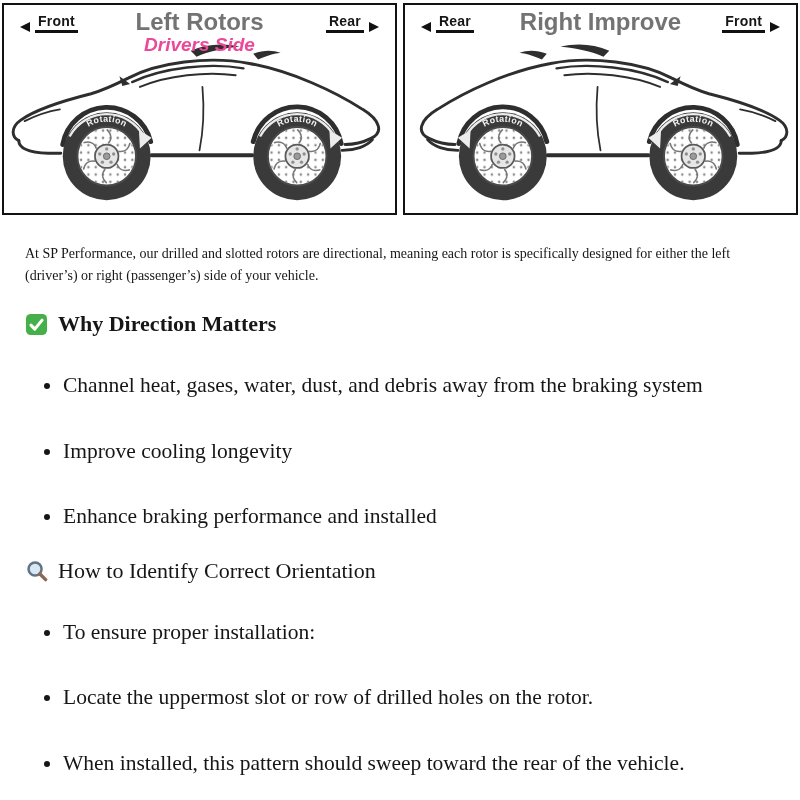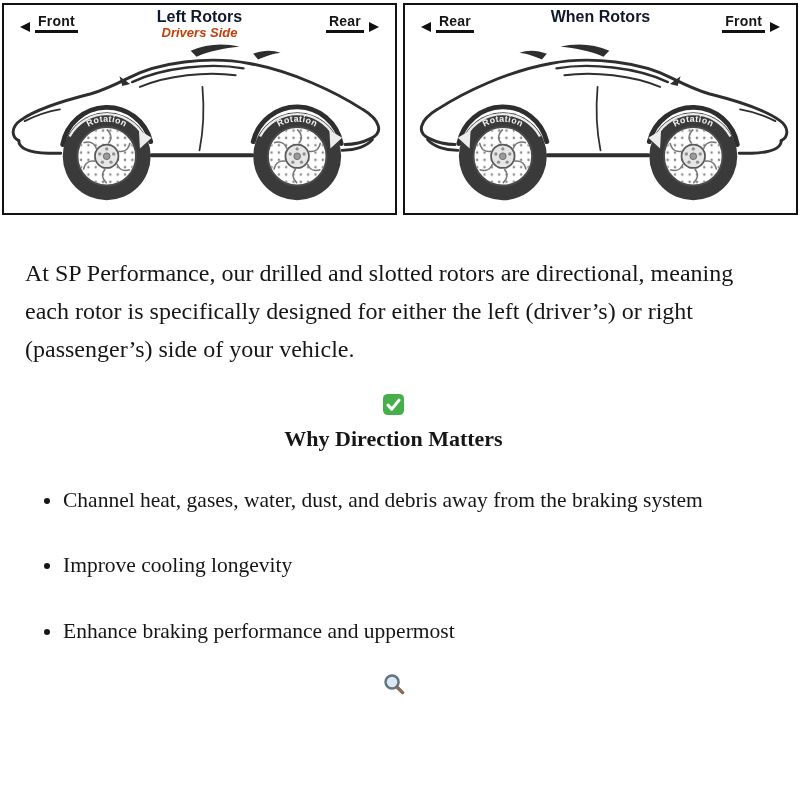--- a/index.html
+++ b/index.html
@@ -25,22 +25,22 @@
     overflow: hidden;
     position: relative;
   }
   .panel-header {
     position: relative;
     padding-top: 4px;
     text-align: center;
     font-family: "Liberation Sans", sans-serif;
     height: 38px;
   }
-  .panel-title { font-size: 16px; font-weight: bold; line-height: 1.05; color: #0f172a; }
-  .panel-subtitle { font-size: 13px; font-weight: bold; font-style: italic; line-height: 1.15; color: #c2410c; }
+  .panel-title { font-size: 24px; font-weight: bold; line-height: 1.05; color: #737373; }
+  .panel-subtitle { font-size: 19px; font-weight: bold; font-style: italic; line-height: 1.15; color: #ec4899; }
   .dir {
     position: absolute;
     top: 8px;
     display: flex;
     align-items: center;
     gap: 5px;
     font-family: "Liberation Sans", sans-serif;
   }
   .dir-left { left: 16px; }
   .dir-right { right: 16px; }
@@ -51,28 +51,27 @@
     padding: 0 3px 1px 3px;
     letter-spacing: 0.2px;
   }
   .tri { width: 0; height: 0; border-top: 5px solid transparent; border-bottom: 5px solid transparent; display: inline-block; margin-bottom: -8px; }
   .tri-left  { border-right: 10px solid #111; }
   .tri-right { border-left: 10px solid #111; }
   .car-svg { width: 100%; height: 168px; display: block; margin-top: -2px; }
 
   
   .article { padding: 20px 38px 6px 25px; }
-  .article p { font-size: 24px; line-height: 1.58; margin: 16px 0 16px 0; }
+  .article p { font-size: 14px; line-height: 1.58; margin: 4px 0 16px 0; }
   .article h2 {
     display: flex;
     align-items: center;
     gap: 10px;
     font-size: 22px;
     margin: 24px 0 18px 0;
-    flex-direction: column;
   }
   .article h2.h-reg { font-weight: 400; }
   .icon { display: inline-flex; flex: 0 0 auto; }
   .icon svg { display: block; }
   ul { margin: 14px 0 24px 0; padding-left: 38px; }
   li { font-size: 21.5px; line-height: 1.56; margin-bottom: 5px; margin-top: 32px; }
 </style>
 </head>
 <body>
 
@@ -166,21 +165,21 @@
       </svg>
     </section>
 
     <section class="panel">
       <header class="panel-header">
         <span class="dir dir-left">
           <i class="tri tri-left"></i>
           <span class="dir-text">Rear</span>
         </span>
         <div>
-          <div class="panel-title">When Rotors</div>
+          <div class="panel-title">Right Improve</div>
         </div>
         <span class="dir dir-right">
           <span class="dir-text">Front</span>
           <i class="tri tri-right"></i>
         </span>
       </header>
       <svg class="car-svg" viewBox="0 0 390 172">
         <g transform="translate(390,0) scale(-1,1)">
             <use href="#car"></use>
           </g>
@@ -202,27 +201,33 @@
           <path d="M6.2 12.6l4 4.2 7.6-9.4" fill="none" stroke="#ffffff" stroke-width="3.2" stroke-linecap="round" stroke-linejoin="round"></path>
         </svg>
       </span>
       <span>Why Direction Matters</span>
     </h2>
 
 
     <ul>
       <li>Channel heat, gases, water, dust, and debris away from the braking system</li>
       <li>Improve cooling longevity</li>
-      <li>Enhance braking performance and uppermost</li>
+      <li>Enhance braking performance and installed</li>
     </ul>
 
     <h2 class="h-reg">
       <span class="icon">
         <svg width="23" height="23" viewBox="0 0 24 24">
           <circle cx="10.5" cy="10.5" r="6.8" fill="#d9e8f2" stroke="#607484" stroke-width="2.6"></circle>
           <line x1="15.6" y1="15.6" x2="21.5" y2="21.5" stroke="#8a6a52" stroke-width="3.6" stroke-linecap="round"></line>
         </svg>
       </span>
+      <span>How to Identify Correct Orientation</span>
     </h2>
 
+    <ul>
+      <li>To ensure proper installation:</li>
+      <li>Locate the uppermost slot or row of drilled holes on the rotor.</li>
+      <li>When installed, this pattern should sweep toward the rear of the vehicle.</li>
+    </ul>
 
   </main>
 </div>
 
 </body></html>

